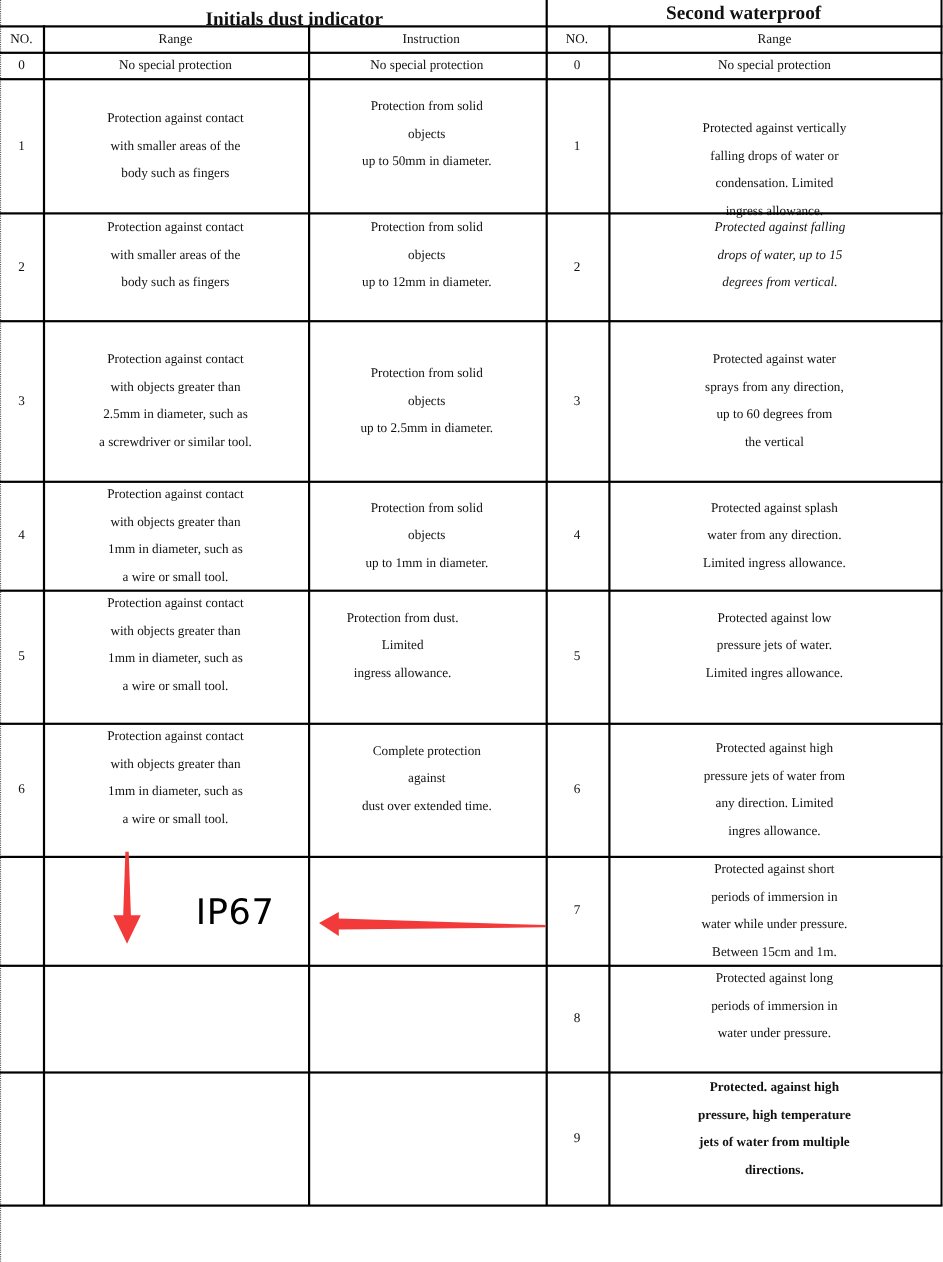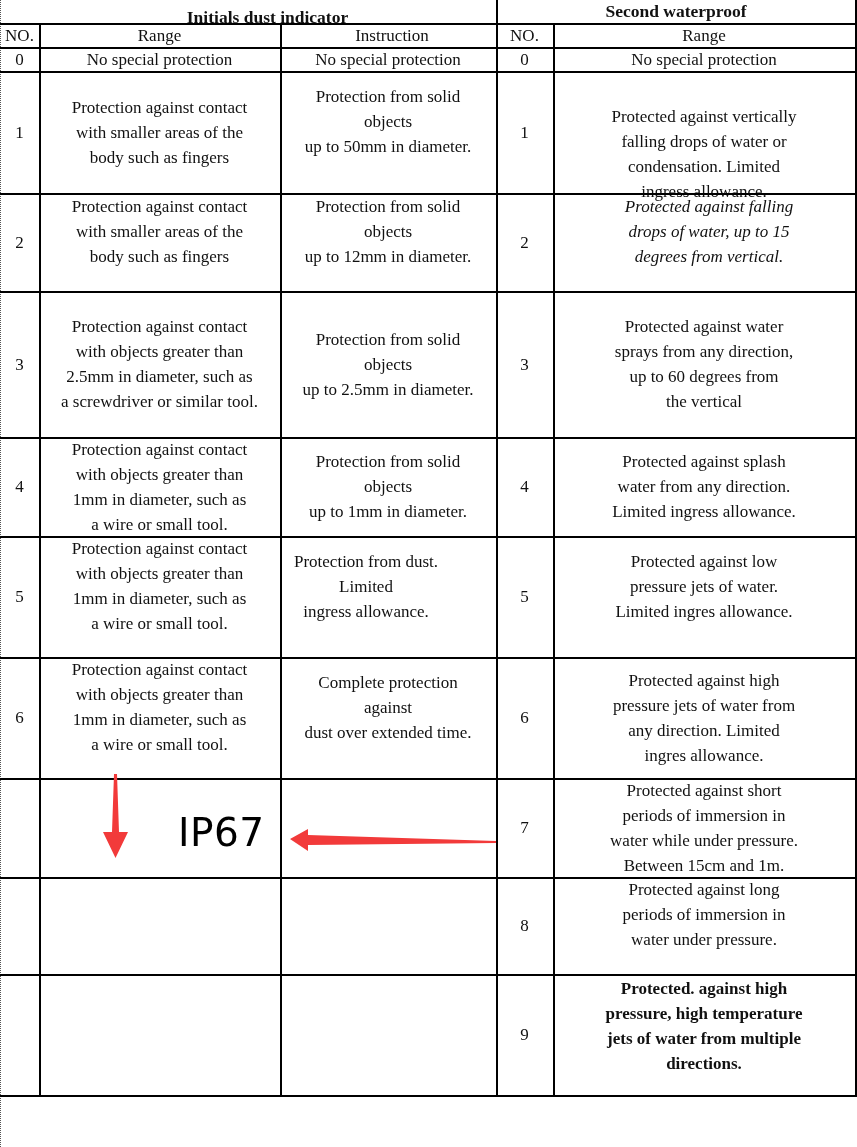--- a/index.html
+++ b/index.html
@@ -2,27 +2,27 @@
 <html><head>
   <meta charset="utf-8">
   <style>
     html, body { margin:0; padding:0; background:#ffffff; }
     body { width:857px; height:1147px; position:relative; overflow:hidden;
            font-family:"Liberation Serif", "DejaVu Serif", serif; color:#111; }
     .left-dotted { position:absolute; left:0; top:0; width:0; height:1147px;
                    border-left:1px dotted #555; }
     .grid { position:absolute; left:0; top:0; }
     .cell { position:absolute; box-sizing:border-box; display:flex; align-items:center;
-            justify-content:center; text-align:center; font-size:17px; line-height:25px;
+            justify-content:center; text-align:center; font-size:12px; line-height:25px;
             white-space:pre-line; padding:0 2px; }
     .hd { font-weight:bold; font-size:17.5px; }
     .vline { position:absolute; width:1.5px; background:#000; }
     .hline { position:absolute; height:1.5px; background:#000; }
     .ip-label { position:absolute; left:178px; top:810px; font-family:"DejaVu Sans", sans-serif;
-                font-size:39px; color:#000; letter-spacing:0.5px; }
+                font-size:32px; color:#000; letter-spacing:0.5px; }
     .arrow { position:absolute; }
   </style>
 </head>
 <body>
 
 <div class="left-dotted"></div>
 
 <div class="grid">
 
   <div class="cell hd" style="left:39px;top:0;width:457px;height:34px;">Initials dust indicator</div>

